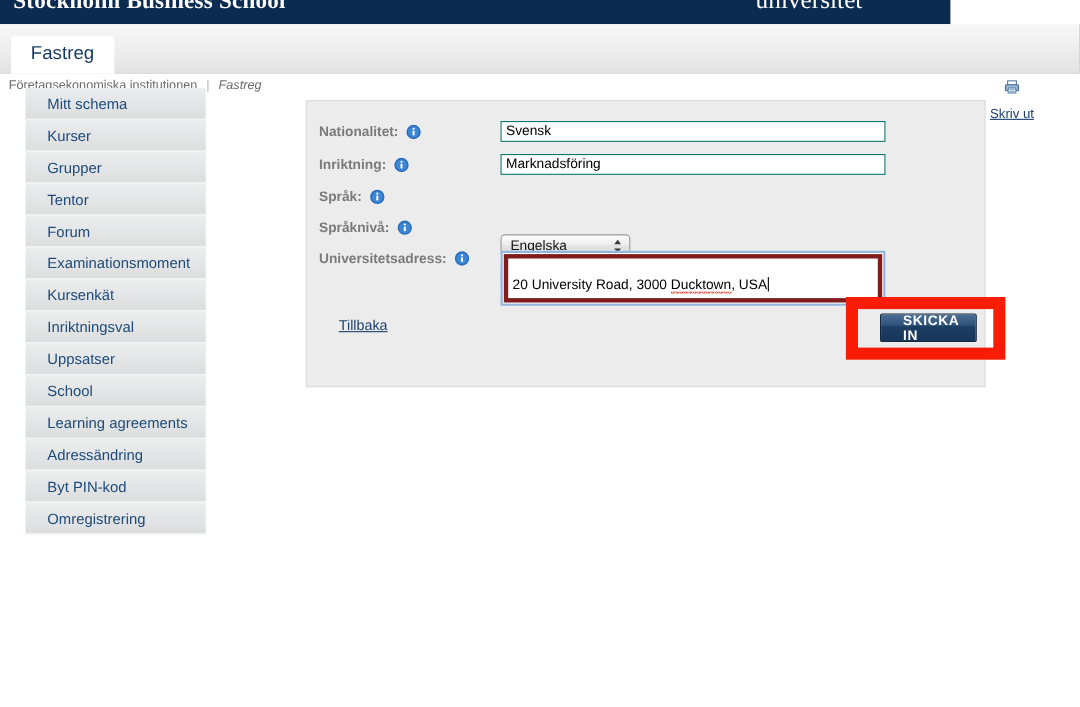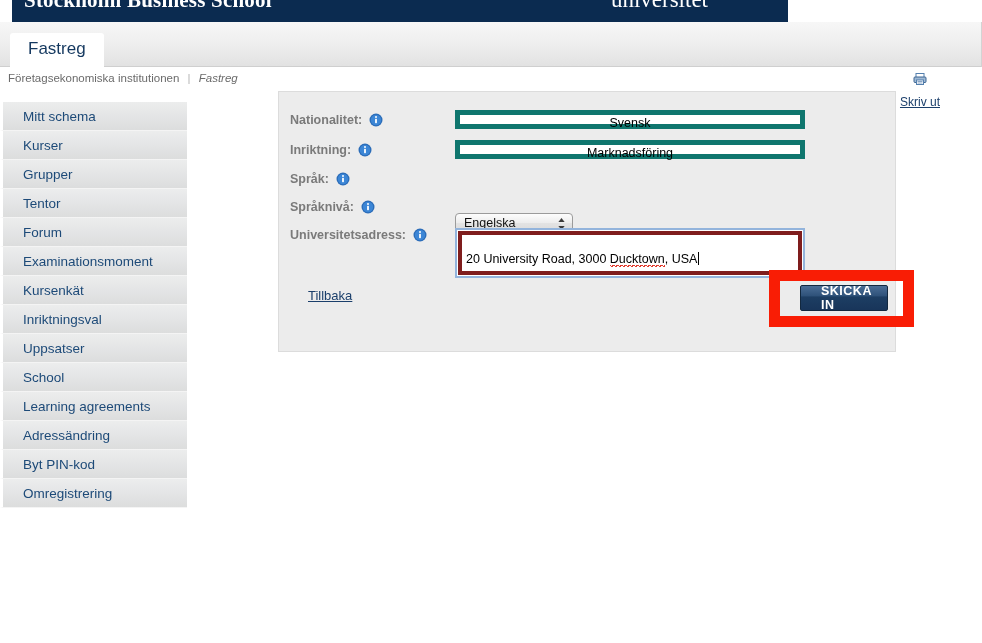--- a/index.html
+++ b/index.html
@@ -7,24 +7,23 @@
     margin: 0; padding: 0;
     width: 982px; height: 643px;
     background: #ffffff;
     font-family: "Liberation Sans", sans-serif;
     overflow: hidden;
   }
 
   
   #banner {
     position: absolute; left: 0; top: 0;
-    width: 776px; height: 22px;
+    width: 864px; height: 22px;
     background: #0b2b50;
     overflow: hidden;
-    margin-left: 12px;
   }
   #banner .brand-left {
     position: absolute; left: 12px; top: -12px;
     color: #ffffff;
     font-family: "Liberation Serif", serif;
     font-size: 21px;
     font-weight: bold;
     letter-spacing: .2px;
     white-space: nowrap;
   }
@@ -81,22 +80,23 @@
     cursor: pointer;
     flex-direction: column;
   }
   #print-link .label {
     font-size: 12px; color: #1b3f6b;
     text-decoration: underline;
   }
 
   
   #sidebar {
-    position: absolute; left: 0; top: 102px;
+    position: absolute; left: 0; top: 80px;
     width: 187px;
+    padding-left: 20px;
   }
   .side-item {
     height: 29px;
     line-height: 29px;
     padding-left: 20px;
     font-size: 13.5px;
     color: #1d4a78;
     background: linear-gradient(to bottom, #eceded 0%, #e4e5e6 50%, #dcdddd 100%);
     border-bottom: 1px solid #f4f4f4;
     border-left: 3px solid #ffffff;
@@ -122,27 +122,26 @@
   }
   .info-icon {
     display: inline-block;
     width: 14px; height: 14px;
     flex: 0 0 14px;
   }
   .txt-input {
     position: absolute;
     height: 19px;
     background: #ffffff;
-    border: 5px solid #0f766e;
+    border: 1px solid #0f766e;
     font-family: "Liberation Sans", sans-serif;
     font-size: 12.5px;
     color: #000000;
     padding: 0 4px;
     line-height: 17px;
-    text-align: center;
   }
   .sel-input {
     position: absolute;
     height: 20px;
     background: linear-gradient(to bottom, #fdfdfd 0%, #ededed 48%, #e3e3e3 52%, #dadada 100%);
     border: 1px solid #9b9b9b;
     border-radius: 4px;
     font-size: 12.5px;
     color: #111;
     padding-left: 8px;

